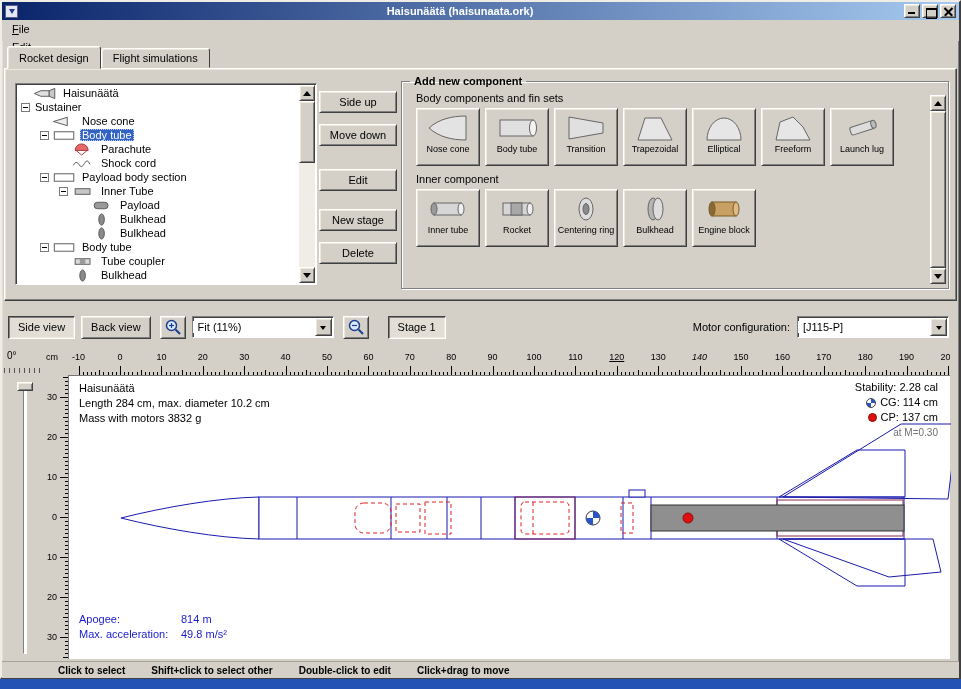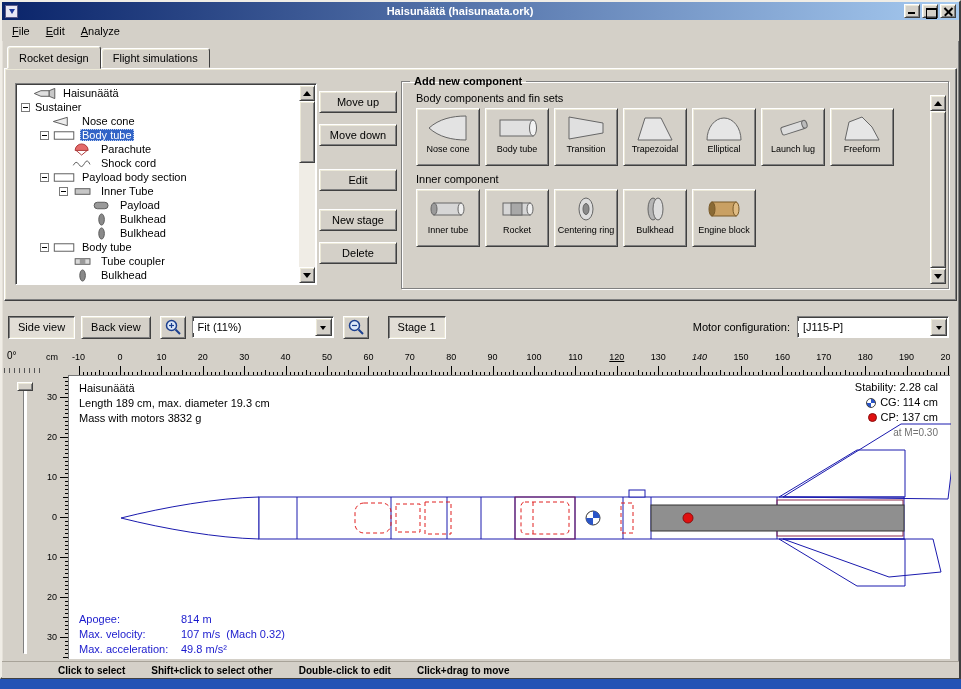--- a/index.html
+++ b/index.html
@@ -16,21 +16,21 @@
   #title-icon{width:13px;height:13px;background:#e8e8f4;border:1px solid #5a5a8a;display:flex;align-items:center;justify-content:center;flex:none;}
   #title-icon::before{content:"";border:3px solid transparent;border-top:5px solid #203a9a;margin-top:4px;}
   #title-text{flex:1;text-align:center;color:#fff;font-weight:bold;font-size:11px;}
   .tbtn{width:16px;height:14px;margin-left:2px;position:relative;flex:none;}
   #min-btn::before{content:"";position:absolute;left:3px;bottom:3px;width:7px;height:2px;background:#000;}
   #max-btn::before{content:"";position:absolute;left:3px;top:3px;width:9px;height:8px;border:1px solid #000;border-top-width:2px;}
   #close-btn::before,#close-btn::after{content:"";position:absolute;left:2px;top:6px;width:11px;height:1.6px;background:#000;}
   #close-btn::before{transform:rotate(45deg);}
   #close-btn::after{transform:rotate(-45deg);}
   
-  #menubar{position:absolute;left:2px;top:20px;width:957px;height:21px;display:flex;align-items:center;padding-left:2px;background:#d4d0c8;}
+  #menubar{position:absolute;left:2px;top:20px;width:957px;height:21px;display:flex;align-items:flex-start;padding-left:2px;background:#d4d0c8;flex-direction:column;}
   .menu-item{padding:3px 8px;}
   
   #tabrow{position:absolute;left:7px;top:46px;height:23px;display:flex;align-items:flex-end;z-index:3;}
   .tab{height:20px;margin-bottom:1px;padding:3px 11px 0;background:#d4d0c8;border:1px solid;border-color:#fff #404040 transparent #fff;border-radius:3px 3px 0 0;box-shadow:inset 1px 1px 0 #ece9d8;}
   .tab.active{height:23px;margin-bottom:0;padding-top:5px;border-bottom:1px solid #d4d0c8;}
   #design-panel{position:absolute;left:4px;top:68px;width:953px;height:233px;background:#d4d0c8;border:1px solid;border-color:#fff #404040 #404040 #fff;box-shadow:inset -1px -1px 0 #808080, inset 1px 1px 0 #ece9d8;z-index:2;}
   
   #tree-panel{position:absolute;left:10px;top:14px;width:302px;height:202px;}
   #tree-content{position:absolute;left:2px;top:2px;right:18px;bottom:2px;overflow:hidden;background:#fff;}
   .tree-row{height:14px;display:flex;align-items:center;white-space:nowrap;}
@@ -260,21 +260,21 @@
           </div>
         </div>
       <div class="sb-v" style="right:1px;top:1px;bottom:1px;">
         <div class="sb-btn up out"></div>
         <div class="sb-thumb out" style="top:16px;height:62px;"></div>
         <div class="sb-btn down out"></div>
       </div>
     </div>
 
     <div id="action-col">
-        <button class="out action-btn">Move up</button>
+        <button class="out action-btn">Side up</button>
         <button class="out action-btn">Move down</button>
         <button class="out action-btn">Edit</button>
         <button class="out action-btn">New stage</button>
         <button class="out action-btn">Delete</button>
       </div>
 
     <fieldset id="add-panel">
       <legend>Add new component</legend>
       <div id="component-groups">
           <div class="group-label">Body components and fin sets</div>
@@ -316,35 +316,35 @@
               <span class="card-icon">
                 <svg viewBox="0 0 44 30">
                   <path d="M5,27 A17,22 0 0 1 39,27 Z" fill="#e6e6e6" stroke="#666"></path>
                 </svg>
               </span>
               <span class="card-label">Elliptical</span>
             </button>
             <button class="out card">
               <span class="card-icon">
                 <svg viewBox="0 0 44 30">
+                  <path d="M5,27 L9,9 L22,4 L32,14 L39,27 Z" fill="#e6e6e6" stroke="#666"></path>
+                </svg>
+              </span>
+              <span class="card-label">Freeform</span>
+            </button>
+            <button class="out card">
+              <span class="card-icon">
+                <svg viewBox="0 0 44 30">
                   <g transform="rotate(-18 22 15)">
                     <rect x="10" y="11" width="24" height="8" rx="2" fill="#ddd" stroke="#666"></rect>
                     <ellipse cx="34" cy="15" rx="2.5" ry="4" fill="#bbb" stroke="#666"></ellipse>
                   </g>
                 </svg>
               </span>
               <span class="card-label">Launch lug</span>
-            </button>
-            <button class="out card">
-              <span class="card-icon">
-                <svg viewBox="0 0 44 30">
-                  <path d="M5,27 L9,9 L22,4 L32,14 L39,27 Z" fill="#e6e6e6" stroke="#666"></path>
-                </svg>
-              </span>
-              <span class="card-label">Freeform</span>
             </button>
           </div>
           <div class="group-label">Inner component</div>
           <div class="card-row">
             <button class="out card">
               <span class="card-icon">
                 <svg viewBox="0 0 44 30">
                   <rect x="8" y="9" width="27" height="12" fill="#d6d6d6" stroke="#666"></rect>
                   <ellipse cx="35" cy="15" rx="3" ry="6" fill="#eee" stroke="#666"></ellipse>
                   <ellipse cx="8" cy="15" rx="3" ry="6" fill="#9a9a9a" stroke="#666"></ellipse>
@@ -786,21 +786,21 @@
       <g>
         <circle cx="524" cy="142" r="7" fill="#fff" stroke="#333"></circle>
         <path d="M524,142 L524,135 A7,7 0 0 1 531,142 Z" fill="#2a55c8"></path>
         <path d="M524,142 L524,149 A7,7 0 0 1 517,142 Z" fill="#2a55c8"></path>
       </g>
       <circle cx="619" cy="142" r="5" fill="#e01010" stroke="#8a0e0e"></circle>
     </svg>
 
     <div id="info-block">
       <div>Haisunäätä</div>
-      <div>Length 189 cm, max. diameter 19.3 cm</div>
+      <div>Length 284 cm, max. diameter 10.2 cm</div>
       <div>Mass with motors 3832 g</div>
     </div>
 
     <div id="stability-block">
       <div>Stability: 2.28 cal</div>
       <div class="leg-row">
           <span id="cg-icon"></span>
           <span>CG: 114 cm</span>
         </div>
       <div class="leg-row">
@@ -809,24 +809,20 @@
         </div>
       <div id="mach-note">at M=0.30</div>
     </div>
 
     <div id="flight-block">
         <div class="flight-row">
           <span class="fl">Apogee:</span>
           <span class="fv">814 m</span>
         </div>
         <div class="flight-row">
-          <span class="fl">Max. velocity:</span>
-          <span class="fv">107 m/s  (Mach 0.32)</span>
-        </div>
-        <div class="flight-row">
           <span class="fl">Max. acceleration:</span>
           <span class="fv">49.8 m/s²</span>
         </div>
       </div>
   </div>
 
   <div id="statusbar">
       <span class="hint">Click to select</span>
       <span class="hint">Shift+click to select other</span>
       <span class="hint">Double-click to edit</span>

